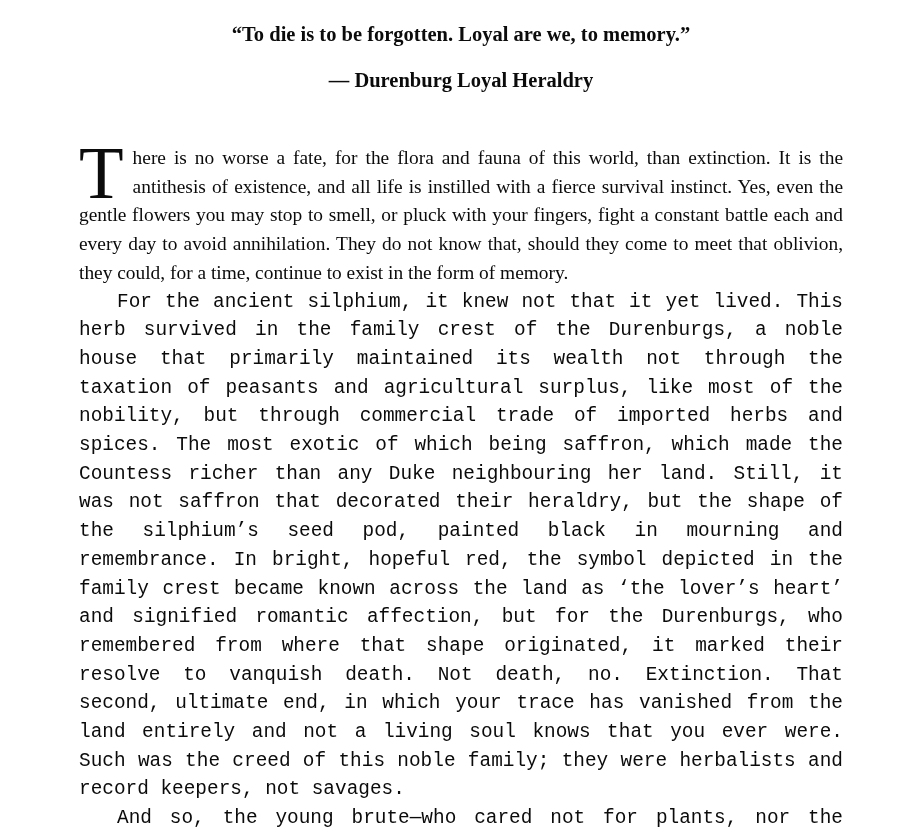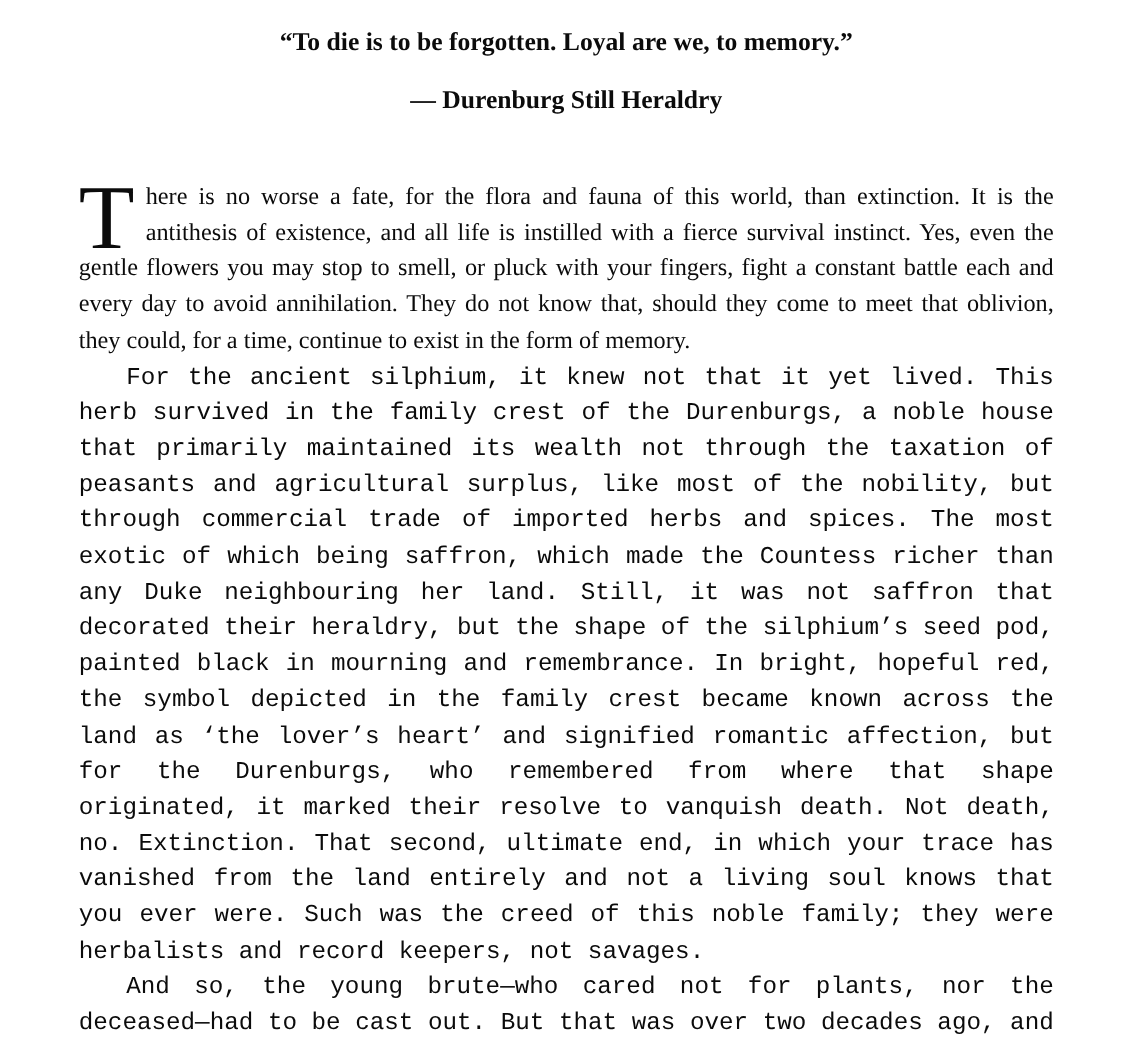--- a/index.html
+++ b/index.html
@@ -11,21 +11,21 @@
     width: 917px;
     height: 837px;
     overflow: hidden;
     color: #0b0b0b;
     font-family: "Liberation Serif", serif;
   }
   .page {
     box-sizing: border-box;
     width: 917px;
     height: 837px;
-    padding: 20px 74px 0 63px;
+    padding: 20px 74px 0 79px;
     background: #ffffff;
   }
   .epigraph {
     text-align: center;
     font-weight: bold;
     font-size: 20.5px;
     line-height: 28px;
     margin-bottom: 50px;
   }
   .epigraph .quote {
@@ -54,21 +54,21 @@
     padding: 2px 9px 0 0;
     font-weight: normal;
   }
 </style>
 </head>
 <body>
 
 <div class="page">
   <div class="epigraph">
     <p class="quote">“To die is to be forgotten. Loyal are we, to memory.”</p>
-    <p class="attribution">— Durenburg Still Heraldry</p>
+    <p class="attribution">— Durenburg Loyal Heraldry</p>
   </div>
 
   <div class="body-text">
     <p class="para first"><span class="dropcap">T</span><span>here is no worse a fate, for the flora and fauna of this world, than extinction. It is the antithesis of existence, and all life is instilled with a fierce survival instinct. Yes, even the gentle flowers you may stop to smell, or pluck with your fingers, fight a constant battle each and every day to avoid annihilation. They do not know that, should they come to meet that oblivion, they could, for a time, continue to exist in the form of memory.</span></p>
 
     <p class="para indent">For the ancient silphium, it knew not that it yet lived. This herb survived in the family crest of the Durenburgs, a noble house that primarily maintained its wealth not through the taxation of peasants and agricultural surplus, like most of the nobility, but through commercial trade of imported herbs and spices. The most exotic of which being saffron, which made the Countess richer than any Duke neighbouring her land. Still, it was not saffron that decorated their heraldry, but the shape of the silphium’s seed pod, painted black in mourning and remembrance. In bright, hopeful red, the symbol depicted in the family crest became known across the land as ‘the lover’s heart’ and signified romantic affection, but for the Durenburgs, who remembered from where that shape originated, it marked their resolve to vanquish death. Not death, no. Extinction. That second, ultimate end, in which your trace has vanished from the land entirely and not a living soul knows that you ever were. Such was the creed of this noble family; they were herbalists and record keepers, not savages.</p>
 
     <p class="para indent">And so, the young brute—who cared not for plants, nor the deceased—had to be cast out. But that was over two decades ago, and much had changed. Disowned at only sixteen, the same age that the Countess had been when she brought the future disappointment into this world, Tavia Von Durenburg was due a homecoming.</p>
   </div>
 </div>

